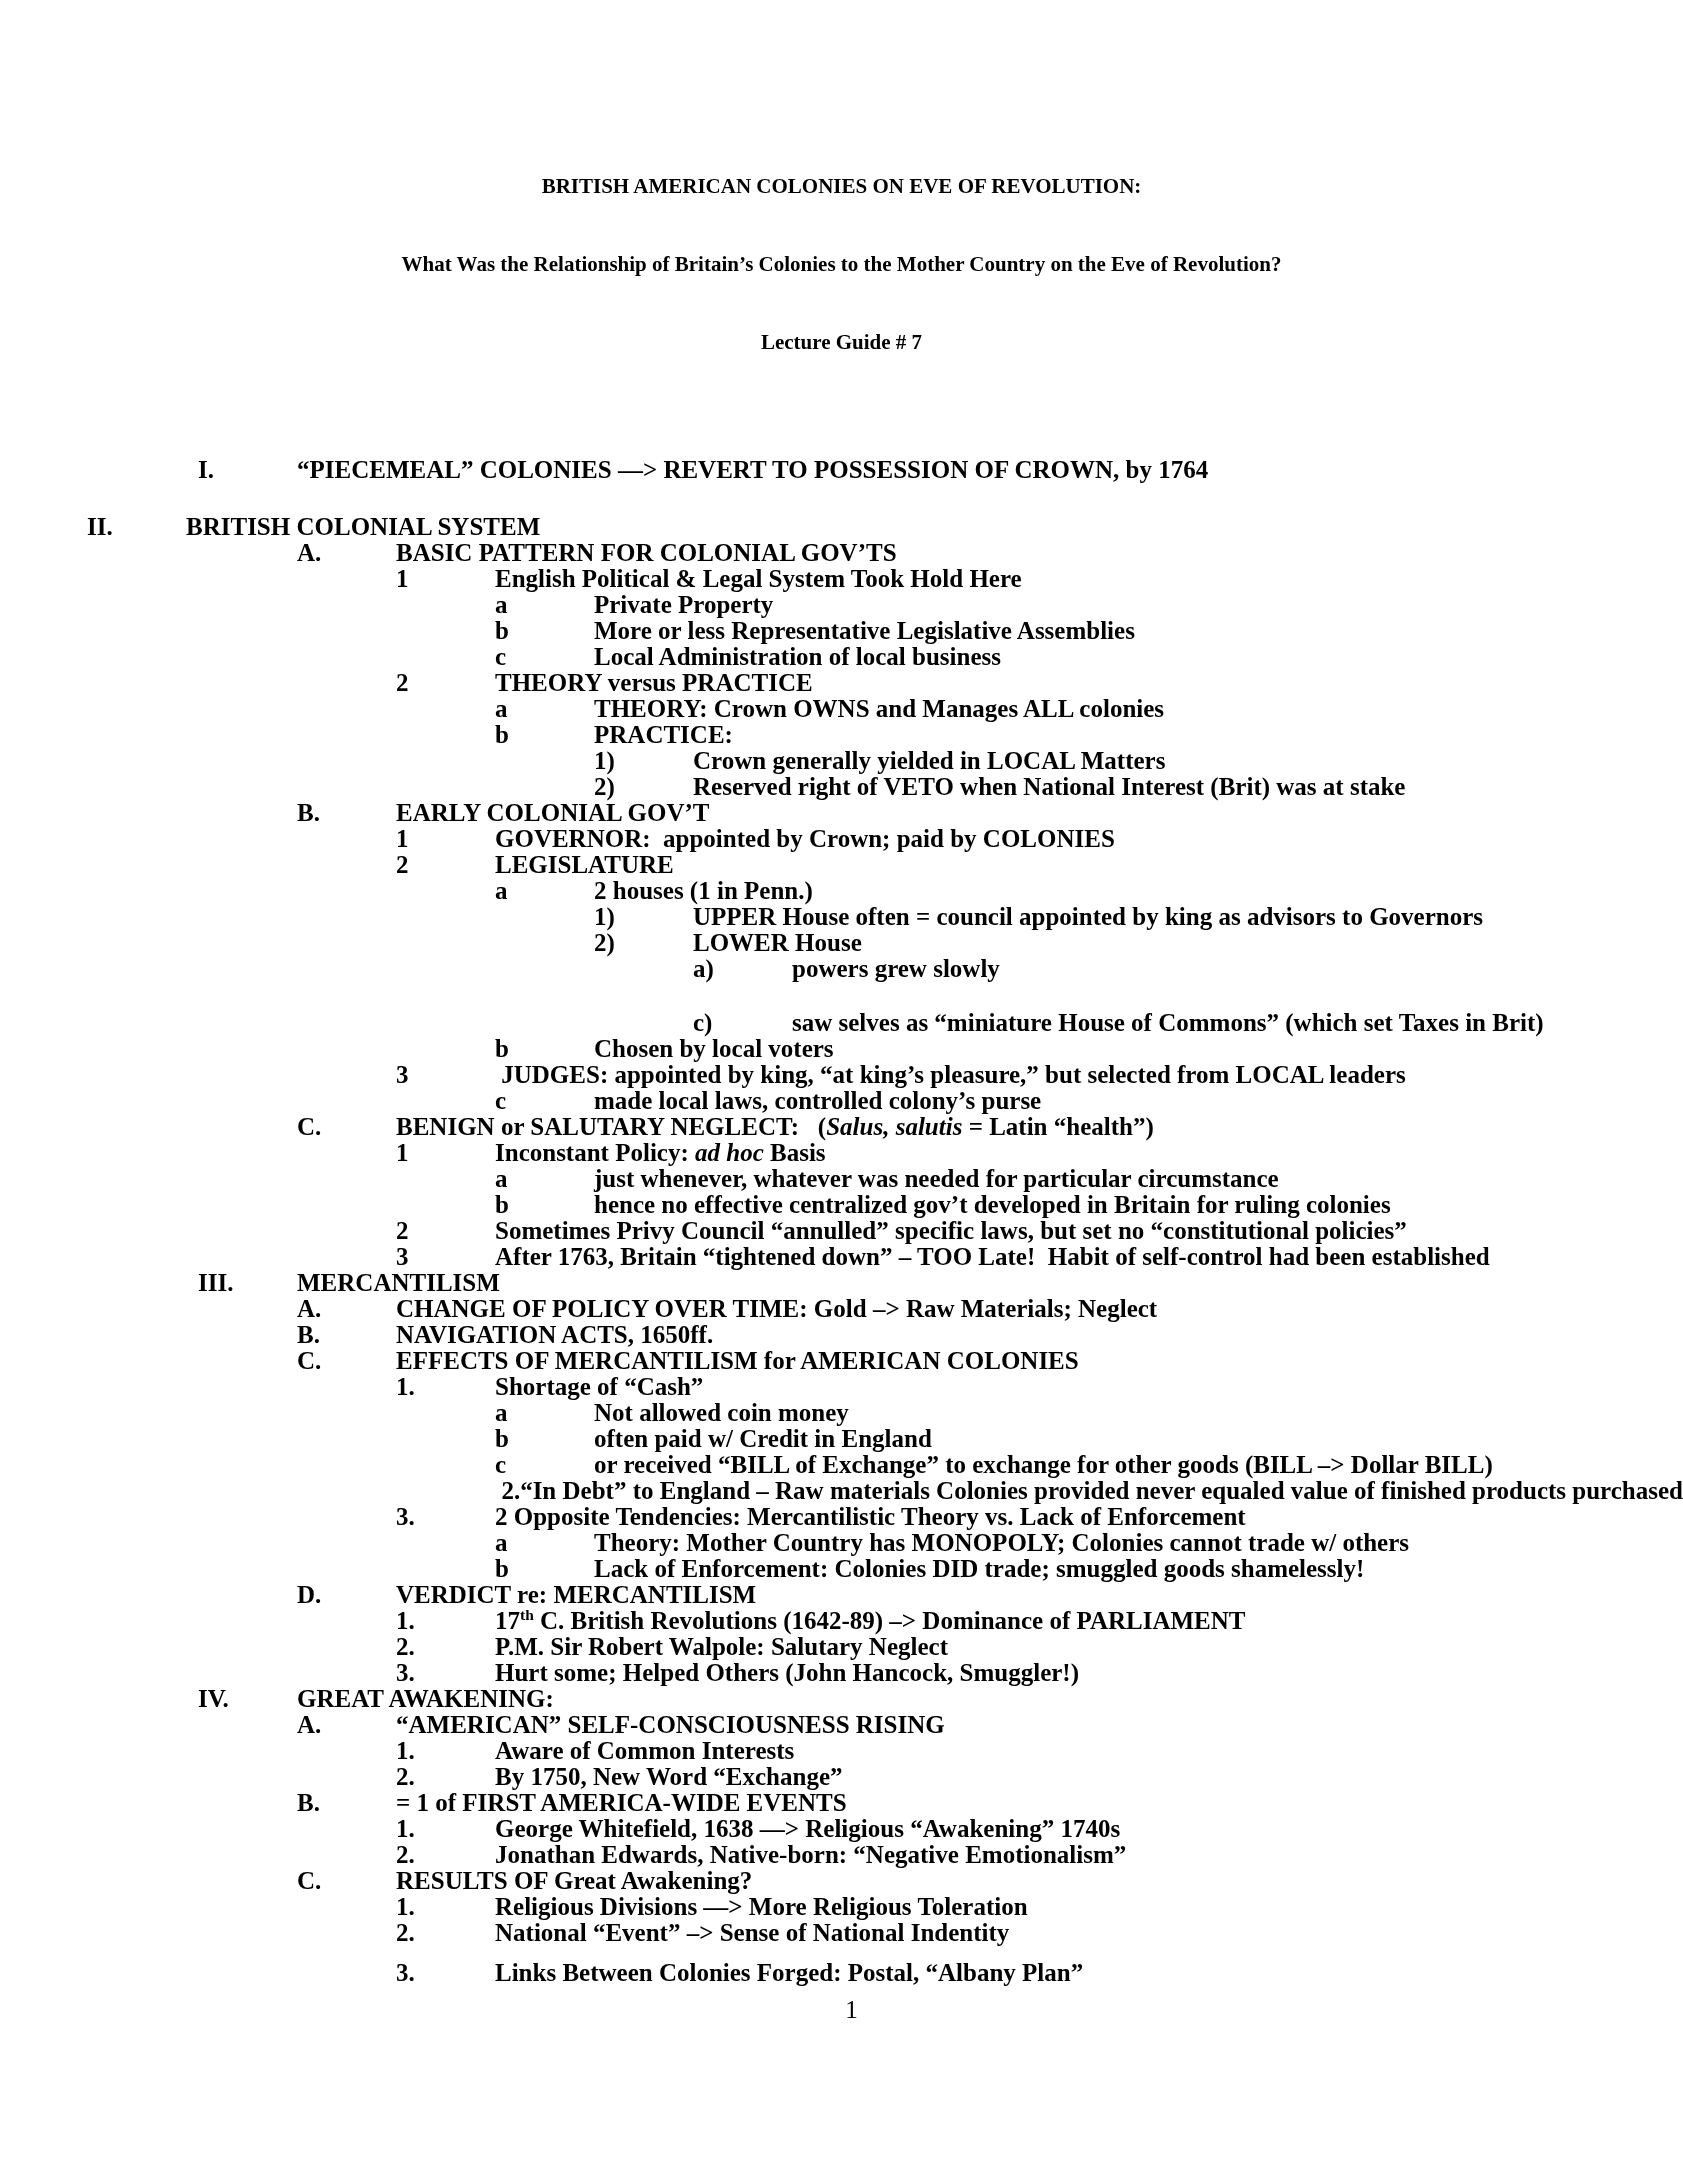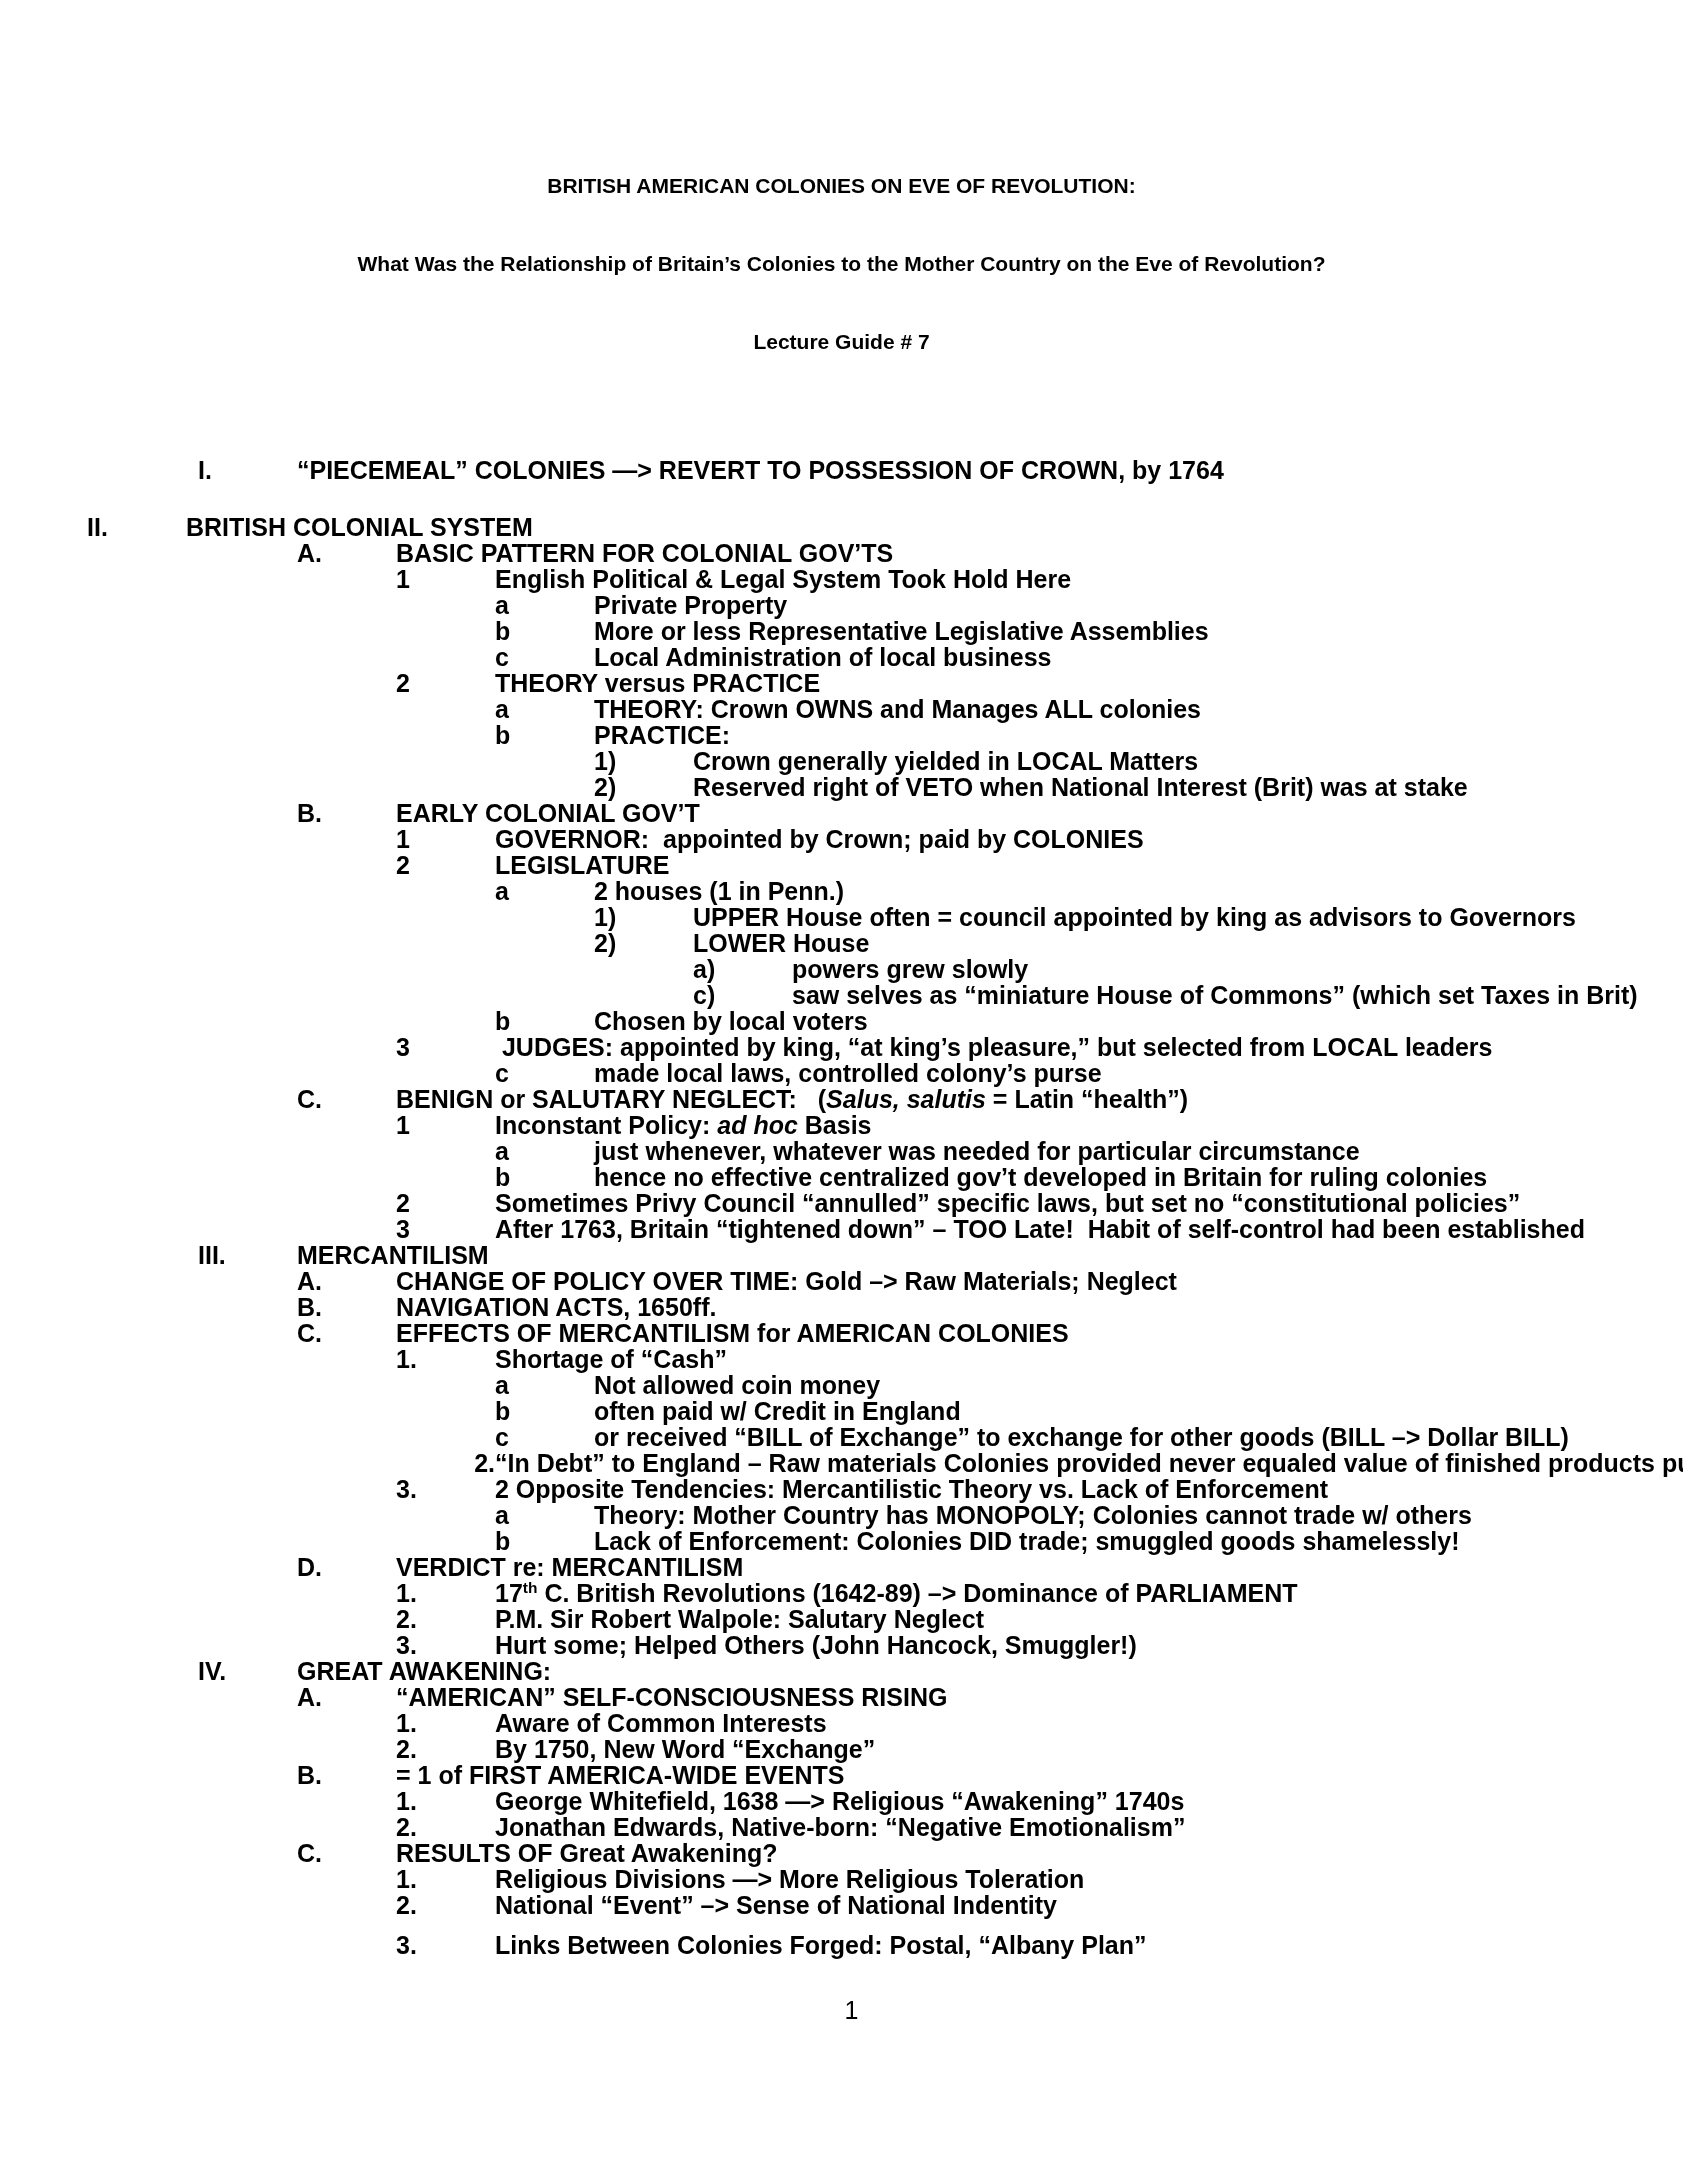--- a/index.html
+++ b/index.html
@@ -6,21 +6,21 @@
     margin: 0;
     padding: 0;
     background: #ffffff;
   }
   .page {
     position: relative;
     width: 1683px;
     height: 2178px;
     background: #ffffff;
     color: #000000;
-    font-family: Liberation Sans, sans-serif;
+    font-family: Liberation Serif, serif;
     overflow: hidden;
   }
   .title-block {
     padding-top: 121px;
     text-align: center;
     font-weight: bold;
     font-size: 21px;
     line-height: 26px;
     white-space: pre;
   }
@@ -81,21 +81,21 @@
       <div class="line" style="padding-left: 495px;"><span class="label">b</span><span class="text"><span>PRACTICE:</span></span></div>
       <div class="line" style="padding-left: 594px;"><span class="label">1)</span><span class="text"><span>Crown generally yielded in LOCAL Matters</span></span></div>
       <div class="line" style="padding-left: 594px;"><span class="label">2)</span><span class="text"><span>Reserved right of VETO when National Interest (Brit) was at stake</span></span></div>
       <div class="line" style="padding-left: 297px;"><span class="label">B.</span><span class="text"><span>EARLY COLONIAL GOV’T</span></span></div>
       <div class="line" style="padding-left: 396px;"><span class="label">1</span><span class="text"><span>GOVERNOR:  appointed by Crown; paid by COLONIES</span></span></div>
       <div class="line" style="padding-left: 396px;"><span class="label">2</span><span class="text"><span>LEGISLATURE</span></span></div>
       <div class="line" style="padding-left: 495px;"><span class="label">a</span><span class="text"><span>2 houses (1 in Penn.)</span></span></div>
       <div class="line" style="padding-left: 594px;"><span class="label">1)</span><span class="text"><span>UPPER House often = council appointed by king as advisors to Governors</span></span></div>
       <div class="line" style="padding-left: 594px;"><span class="label">2)</span><span class="text"><span>LOWER House</span></span></div>
       <div class="line" style="padding-left: 693px;"><span class="label">a)</span><span class="text"><span>powers grew slowly</span></span></div>
-      <div class="line" style="padding-left: 693px;"><span class="label">c)</span><span class="text"><span>saw selves as “miniature House of Commons” (which set Taxes in Brit)</span></span></div>
+      <div class="line" style="padding-left: 693px; margin-top: 28px;"><span class="label">c)</span><span class="text"><span>saw selves as “miniature House of Commons” (which set Taxes in Brit)</span></span></div>
       <div class="line" style="padding-left: 495px;"><span class="label">b</span><span class="text"><span>Chosen by local voters</span></span></div>
       <div class="line" style="padding-left: 396px;"><span class="label">3</span><span class="text"><span> JUDGES: appointed by king, “at king’s pleasure,” but selected from LOCAL leaders</span></span></div>
       <div class="line" style="padding-left: 495px;"><span class="label">c</span><span class="text"><span>made local laws, controlled colony’s purse</span></span></div>
       <div class="line" style="padding-left: 297px;"><span class="label">C.</span><span class="text"><span>BENIGN or SALUTARY NEGLECT:   (</span><i>Salus, salutis</i><span> = Latin “health”)</span></span></div>
       <div class="line" style="padding-left: 396px;"><span class="label">1</span><span class="text"><span>Inconstant Policy: </span><i>ad hoc</i><span> Basis</span></span></div>
       <div class="line" style="padding-left: 495px;"><span class="label">a</span><span class="text"><span>just whenever, whatever was needed for particular circumstance</span></span></div>
       <div class="line" style="padding-left: 495px;"><span class="label">b</span><span class="text"><span>hence no effective centralized gov’t developed in Britain for ruling colonies</span></span></div>
       <div class="line" style="padding-left: 396px;"><span class="label">2</span><span class="text"><span>Sometimes Privy Council “annulled” specific laws, but set no “constitutional policies”</span></span></div>
       <div class="line" style="padding-left: 396px;"><span class="label">3</span><span class="text"><span>After 1763, Britain “tightened down” – TOO Late!  Habit of self-control had been established</span></span></div>
       <div class="line" style="padding-left: 198px;"><span class="label">III.</span><span class="text"><span>MERCANTILISM</span></span></div>

